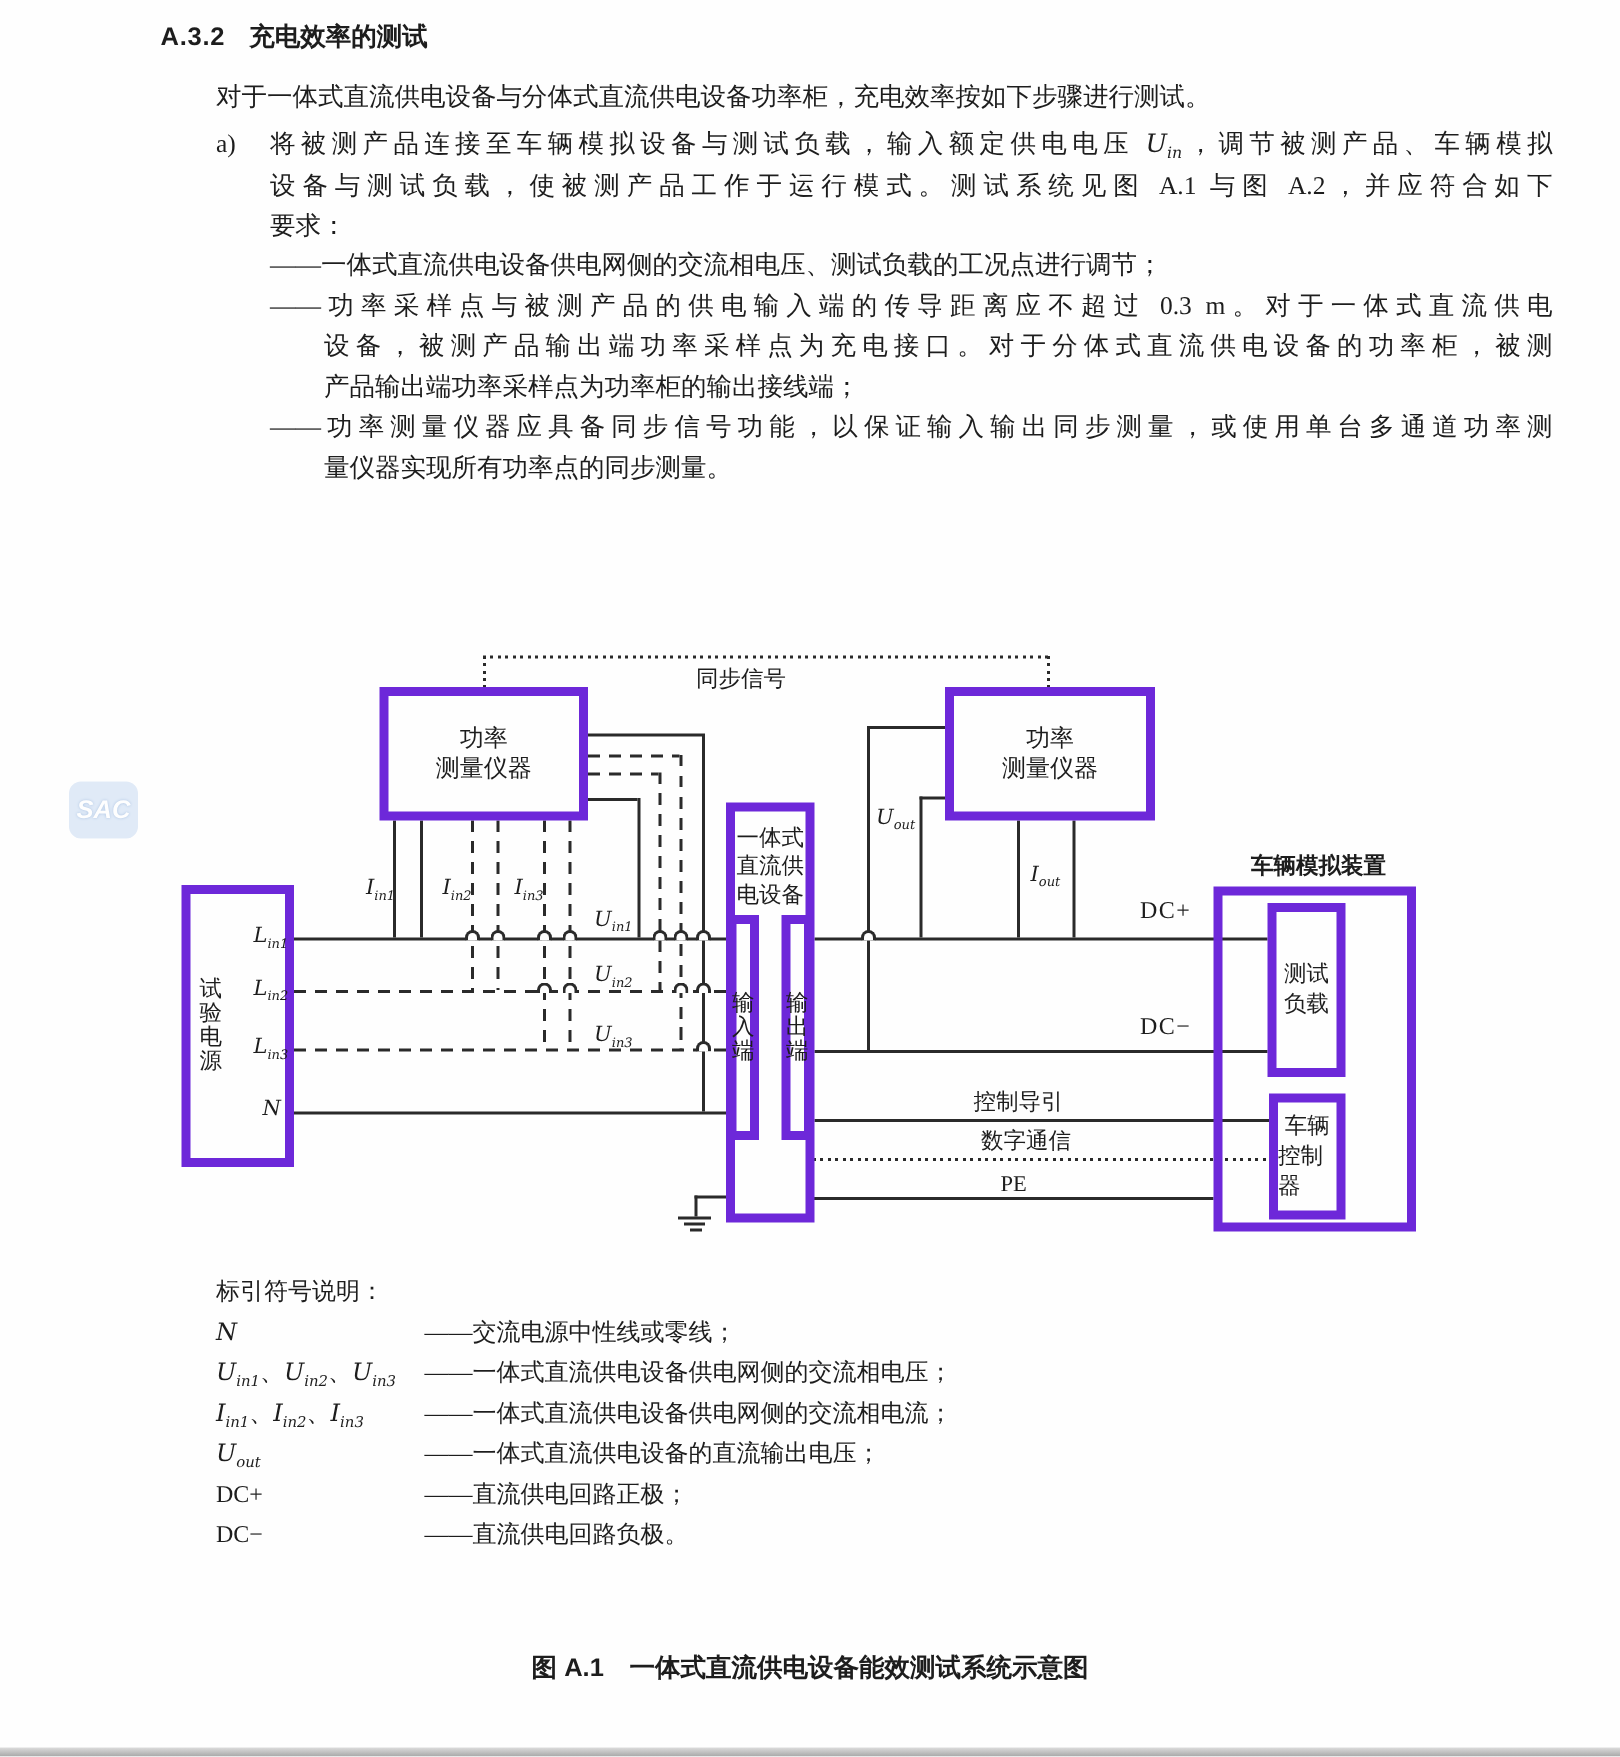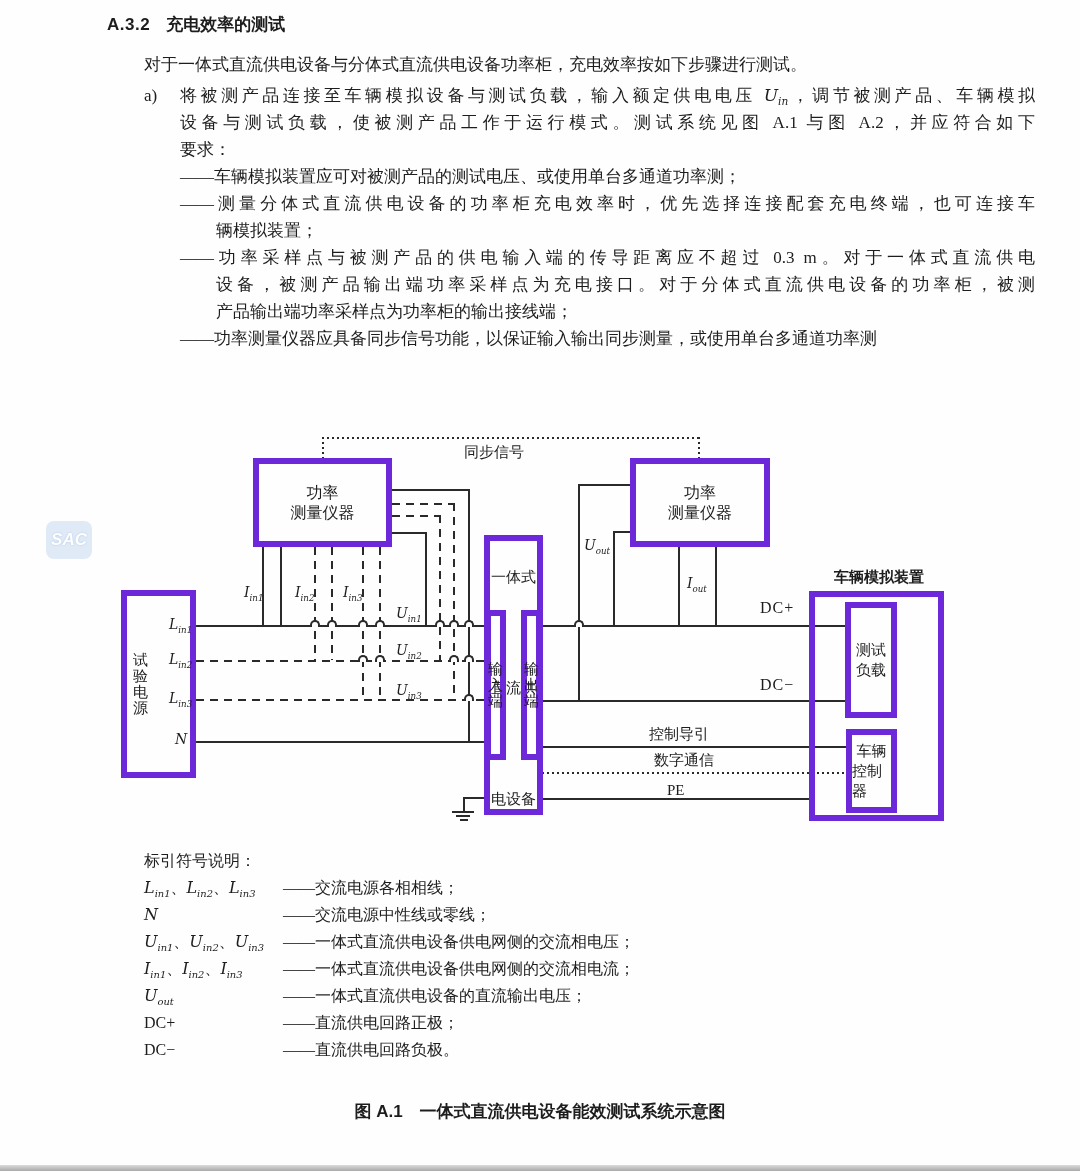--- a/index.html
+++ b/index.html
@@ -24,21 +24,21 @@
   .hd{position:absolute;height:2px;background:repeating-linear-gradient(90deg,#2a2a2a 0 8px,transparent 8px 14px);}
   .vd{position:absolute;width:2px;background:repeating-linear-gradient(180deg,#2a2a2a 0 8px,transparent 8px 14px);}
   .hdot{position:absolute;height:2px;background:repeating-linear-gradient(90deg,#2a2a2a 0 2px,transparent 2px 5px);}
   .vdot{position:absolute;width:2px;background:repeating-linear-gradient(180deg,#2a2a2a 0 2px,transparent 2px 5px);}
   .hop{position:absolute;width:10px;height:7px;background:#fefefe;border:2px solid #2a2a2a;border-bottom:none;
        border-radius:6px 6px 0 0;box-sizing:border-box;}
   .box{position:absolute;border:6px solid #6d28d9;box-sizing:border-box;background:transparent;
        display:flex;flex-direction:column;align-items:center;justify-content:center;}
   .box span{font-size:16px;line-height:20px;}
   .box.small span{font-size:15px;line-height:20px;}
-  .devbox{justify-content:space-between;padding-top:27px;}
+  .devbox{justify-content:flex-start;padding-top:9px;}
   .devbox span{font-size:15px;line-height:19px;}
   .vcol{position:absolute;width:17px;font-size:15px;line-height:16px;word-break:break-all;text-align:center;}
   .wlabel{position:absolute;font-size:14px;white-space:nowrap;}
   .wlabel.cn{font-size:15px;}
   .wlabel.big{font-size:16px;letter-spacing:1px;}
   .it{font-style:italic;font-family:"DejaVu Serif",serif;}
   .boxtitle{position:absolute;font-size:15px;font-weight:600;white-space:nowrap;}
   
   .ltitle{font-size:16px;}
   .lrow{height:27px;font-size:16px;white-space:nowrap;}
@@ -65,33 +65,30 @@
 
 <div class="abs marker" style="left:144px;top:82px;">a)</div>
 <div class="abs" style="left:180px;top:82px;width:855px;">
   <div class="bline">将被测产品连接至车辆模拟设备与测试负载，输入额定供电电压 <i class="mv">U<sub>in</sub></i>，调节被测产品、车辆模拟</div>
   <div class="bline">设备与测试负载，使被测产品工作于运行模式。测试系统见图 A.1 与图 A.2，并应符合如下</div>
   <div class="bline">要求：</div>
 </div>
 
 <div class="abs" style="left:180px;top:163px;width:855px;">
   <div class="bullet">
-    <div class="bline">——车辆模拟装置应可对被测产品的测试电压、或使用单台多通道功率测；</div>
-  </div>
-  <div class="bullet">
-    <div class="bline">——测量分体式直流供电设备的功率柜充电效率时，优先选择连接配套充电终端，也可连接车</div>
-    <div class="bline">辆模拟装置；</div>
+    <div class="bline">——一体式直流供电设备供电网侧的交流相电压、测试负载的工况点进行调节；</div>
   </div>
   <div class="bullet">
     <div class="bline">——功率采样点与被测产品的供电输入端的传导距离应不超过 0.3 m。对于一体式直流供电</div>
     <div class="bline">设备，被测产品输出端功率采样点为充电接口。对于分体式直流供电设备的功率柜，被测</div>
     <div class="bline">产品输出端功率采样点为功率柜的输出接线端；</div>
   </div>
   <div class="bullet">
     <div class="bline">——功率测量仪器应具备同步信号功能，以保证输入输出同步测量，或使用单台多通道功率测</div>
+    <div class="bline">量仪器实现所有功率点的同步测量。</div>
   </div>
 </div>
 
 <div class="sac">SAC</div>
 
 <div class="abs" style="left:0;top:0;width:1080px;height:975px;">
 
   <div class="vdot" style="left:322px;top:437px;height:21px;"></div>
   <div class="hdot" style="left:322px;top:437px;width:378px;"></div>
   <div class="vdot" style="left:698px;top:437px;height:21px;"></div>
@@ -200,21 +197,20 @@
 
   <div class="wlabel big" style="left:760px;top:599px;">DC+</div>
   <div class="wlabel big" style="left:760px;top:676px;">DC−</div>
   <div class="wlabel cn" style="left:649px;top:725px;">控制导引</div>
   <div class="wlabel cn" style="left:654px;top:751px;">数字通信</div>
   <div class="wlabel cn" style="left:667px;top:782px;">PE</div>
 </div>
 
 <div class="abs ltitle" style="left:144px;top:851px;">标引符号说明：</div>
 <div class="abs" style="left:144px;top:878px;">
-  <div class="lrow"><span class="lsym"><i class="mv">L<sub>in1</sub></i>、<i class="mv">L<sub>in2</sub></i>、<i class="mv">L<sub>in3</sub></i></span><span class="ldesc">——交流电源各相相线；</span></div>
   <div class="lrow"><span class="lsym it">N</span><span class="ldesc">——交流电源中性线或零线；</span></div>
   <div class="lrow"><span class="lsym"><i class="mv">U<sub>in1</sub></i>、<i class="mv">U<sub>in2</sub></i>、<i class="mv">U<sub>in3</sub></i></span><span class="ldesc">——一体式直流供电设备供电网侧的交流相电压；</span></div>
   <div class="lrow"><span class="lsym"><i class="mv">I<sub>in1</sub></i>、<i class="mv">I<sub>in2</sub></i>、<i class="mv">I<sub>in3</sub></i></span><span class="ldesc">——一体式直流供电设备供电网侧的交流相电流；</span></div>
   <div class="lrow"><span class="lsym"><i class="mv">U<sub>out</sub></i></span><span class="ldesc">——一体式直流供电设备的直流输出电压；</span></div>
   <div class="lrow"><span class="lsym">DC+</span><span class="ldesc">——直流供电回路正极；</span></div>
   <div class="lrow"><span class="lsym">DC−</span><span class="ldesc">——直流供电回路负极。</span></div>
 </div>
 
 <div class="abs caption" style="left:0;top:1100px;">图 A.1　一体式直流供电设备能效测试系统示意图</div>
 

